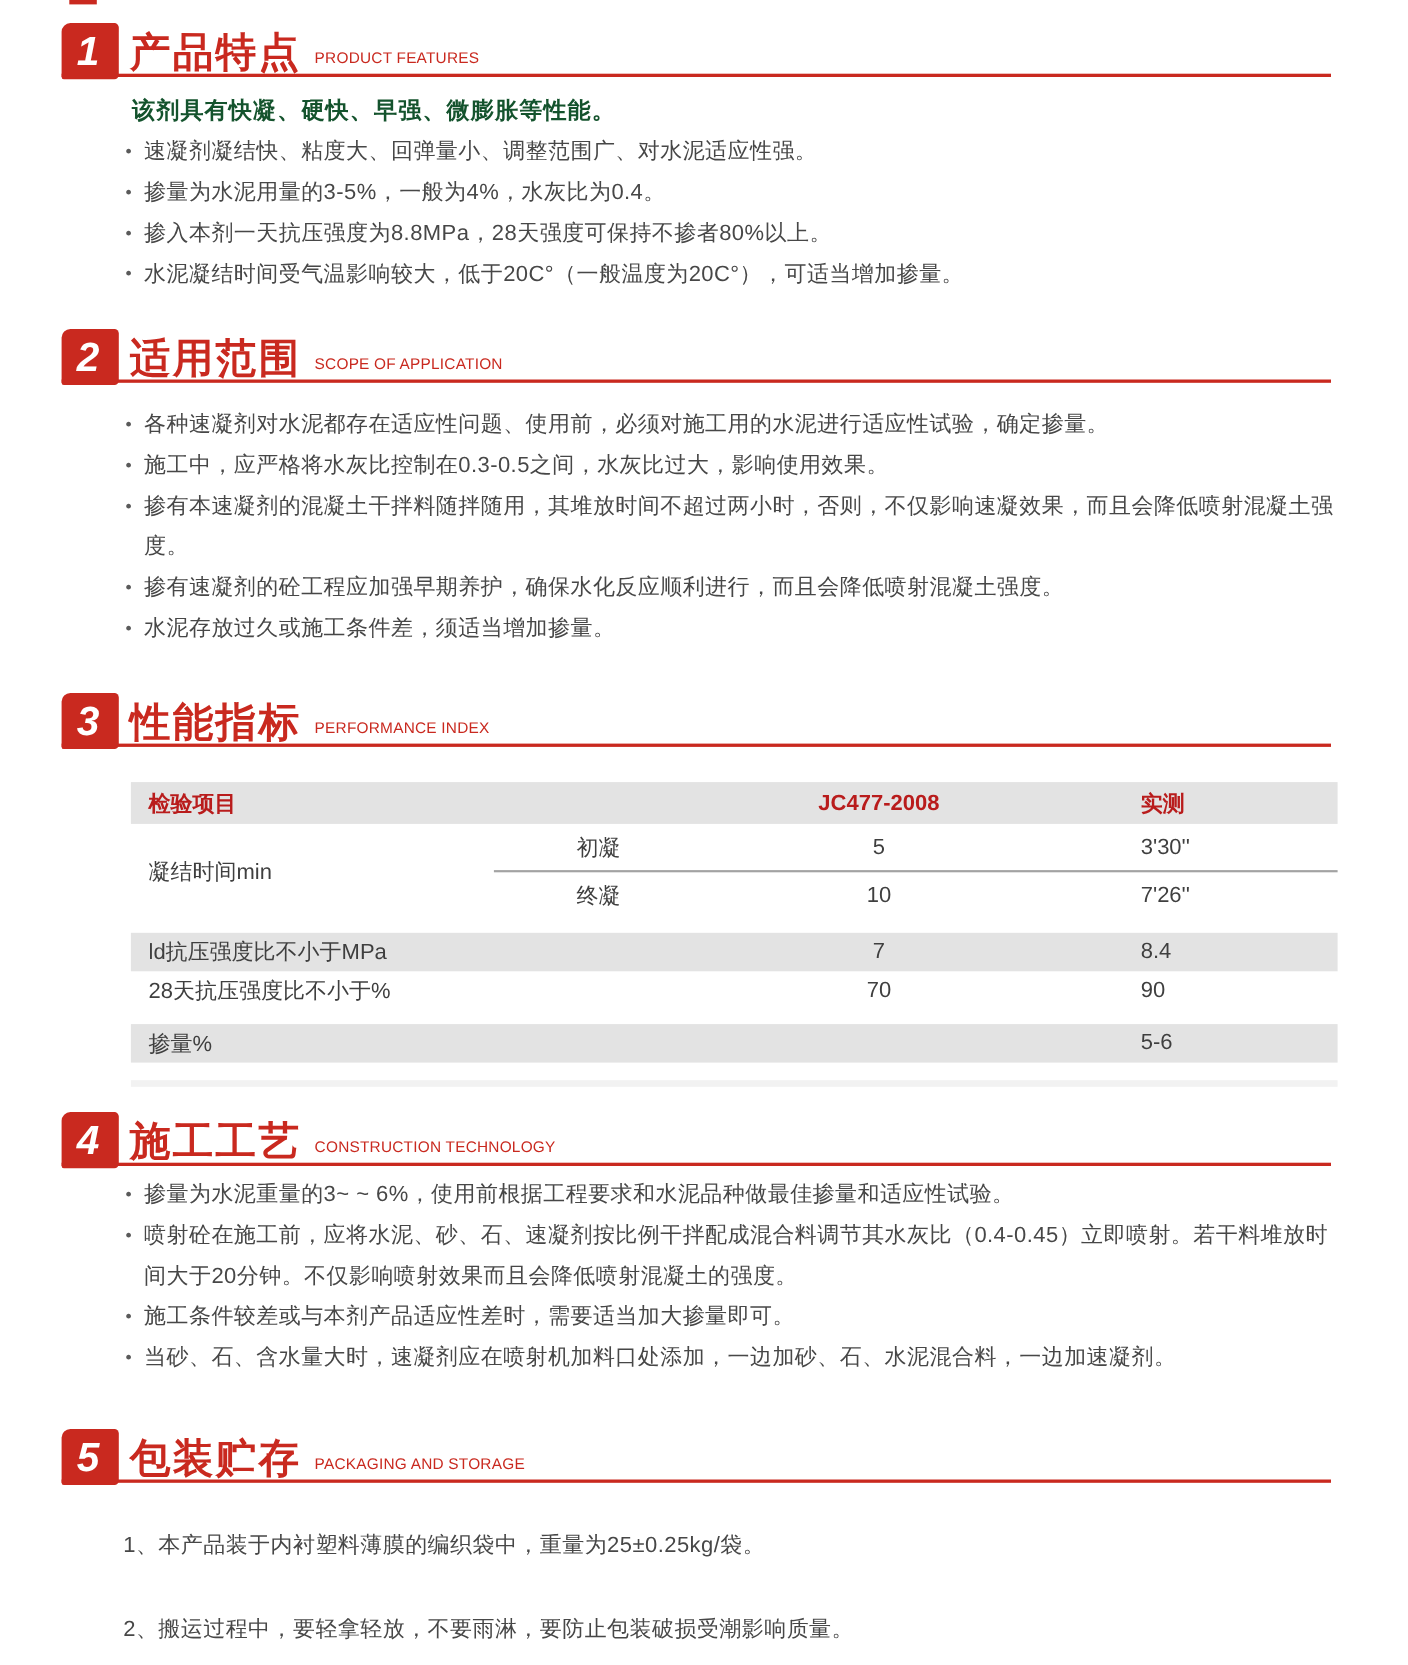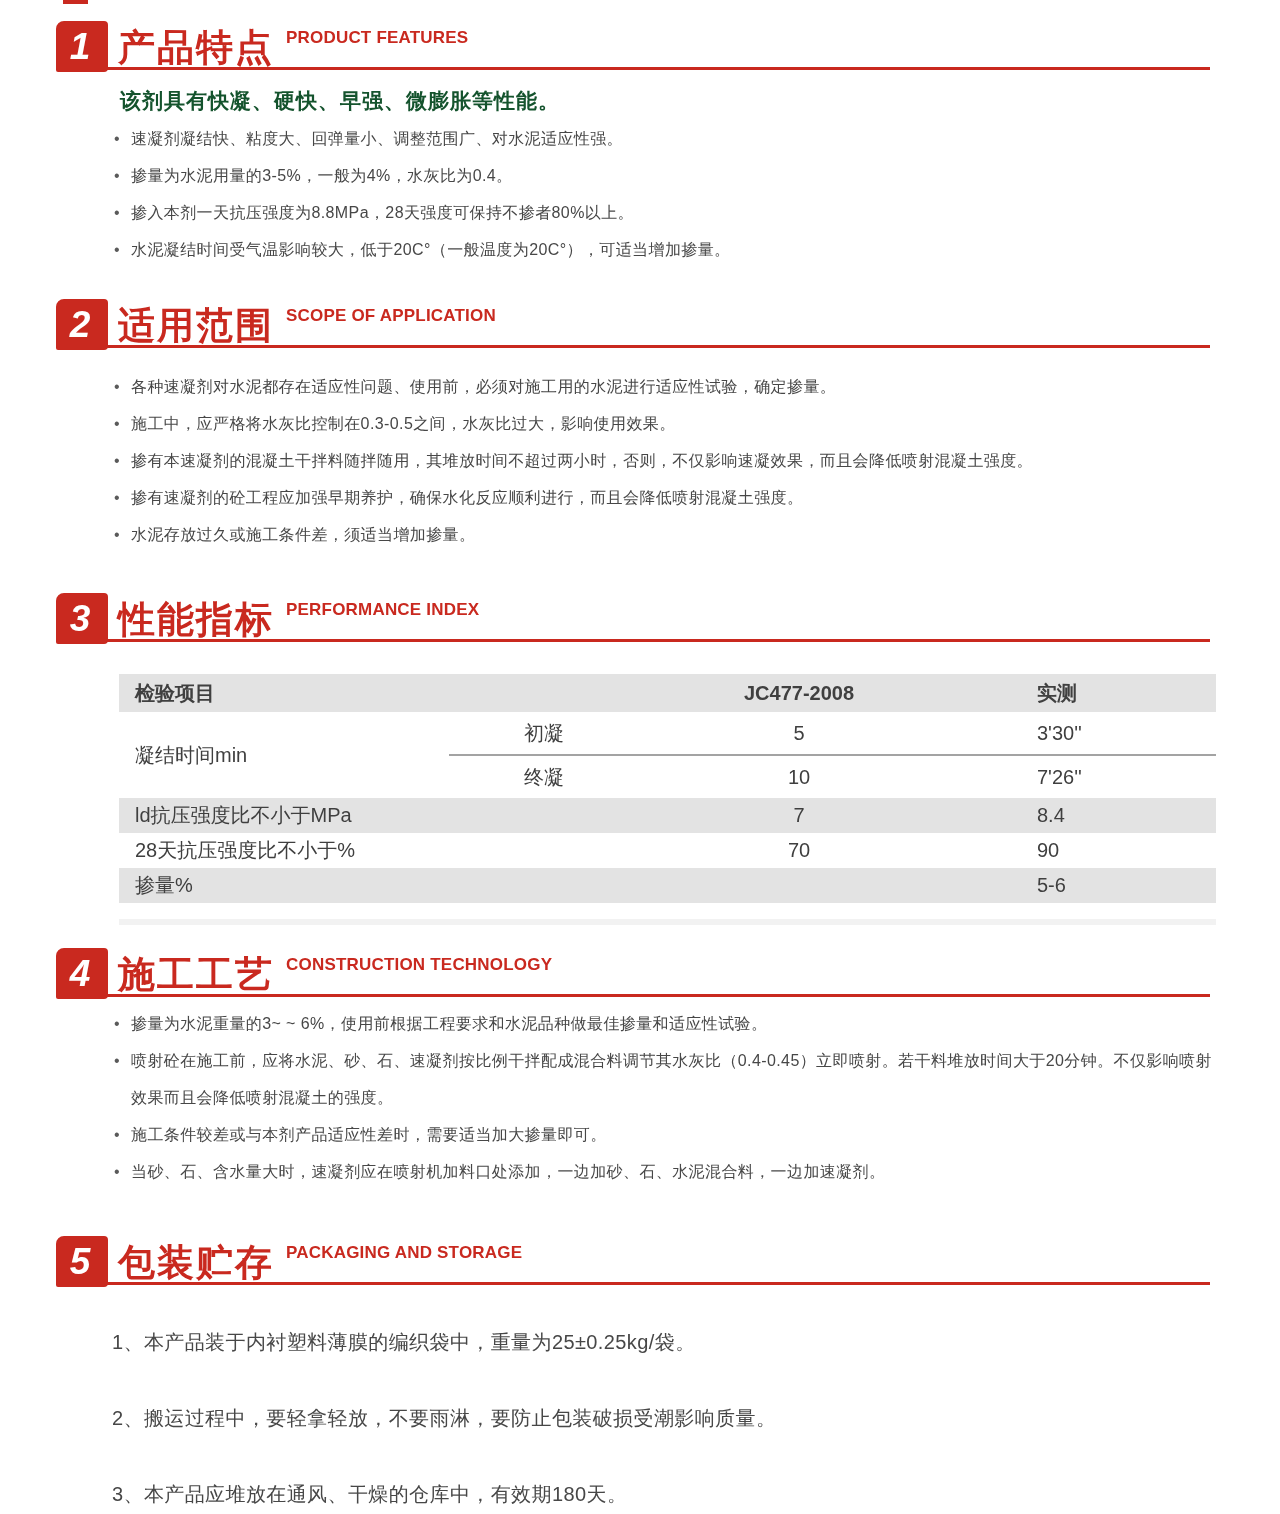--- a/index.html
+++ b/index.html
@@ -24,46 +24,46 @@
   .sec-rule{position:absolute;left:0;bottom:0;width:1154px;height:3px;background:var(--accent);}
   .sec-badge{
     position:absolute;left:0;top:-3px;width:52px;height:51px;
     background:var(--accent);border-radius:8px 4px 4px 2px;
     color:#ffffff;font-size:37px;font-weight:bold;font-style:italic;
     display:flex;align-items:center;justify-content:center;
     padding-right:4px;box-sizing:border-box;
   }
   .sec-titles{position:absolute;left:62px;bottom:4px;display:flex;align-items:flex-end;white-space:nowrap;}
   .sec-cn{font-size:37px;line-height:1;font-weight:800;color:var(--accent);letter-spacing:2px;}
-  .sec-en{font-size:17px;font-weight:bold;color:var(--accent);margin-left:12px;padding-bottom:18px;letter-spacing:0.2px;}
+  .sec-en{font-size:14px;font-weight:normal;color:var(--accent);margin-left:12px;padding-bottom:6px;letter-spacing:0.2px;}
 
   
   .intro{margin:16px 0 0 64px;font-size:21px;font-weight:bold;color:#14532d;line-height:30px;letter-spacing:1px;}
   ul.bullets{list-style:none;margin:0;padding:0;margin-left:56px;width:1108px;box-sizing:border-box;}
-  ul.bullets li{position:relative;padding-left:19px;font-size:16px;line-height:37px;letter-spacing:0.4px;}
+  ul.bullets li{position:relative;padding-left:19px;font-size:20px;line-height:37px;letter-spacing:0.4px;}
   ul.bullets li::before{content:"\2022";position:absolute;left:2px;top:0;color:#5a5a5a;font-size:16px;}
   .numlist{margin-left:56px;width:1108px;}
   .numlist div{font-size:20px;line-height:37px;letter-spacing:0.4px;margin-top:39px;}
 
   
   .ptable{margin-left:63px;width:1097px;font-size:20px;color:#3f3f3f;}
   .t-head{display:grid;grid-template-columns:330px 190px 320px 257px;height:38px;background:var(--stripe);}
-  .t-head>div{display:flex;align-items:center;font-weight:bold;color:#404040;}
+  .t-head>div{display:flex;align-items:center;font-weight:bold;color:#b91c1c;}
   .cell-item{padding-left:16px;}
   .cell-center{justify-content:center;}
   .cell-meas{padding-left:78px;}
   .t-group{display:grid;grid-template-columns:330px 767px;}
   .g-label{display:flex;align-items:center;padding-left:16px;}
   .g-row{display:grid;grid-template-columns:190px 320px 257px;height:42px;}
   .g-row>div{display:flex;align-items:center;}
   .g-row .cell-center{justify-content:center;}
   .g-row.divided{border-top:2px solid #a3a3a3;}
   .t-row{display:grid;grid-template-columns:330px 190px 320px 257px;height:35px;}
   .t-row>div{display:flex;align-items:center;}
-  .t-row.gray{background:var(--stripe);}
+  .t-row.gray{background:var(--stripe);margin-top:13px;}
   .t-bottom-strip{margin-left:63px;margin-top:16px;width:1097px;height:6px;background:#f2f2f2;}
 
   
   .sec1 .intro{margin-bottom:4px;}
   .sec2{margin-top:34px;}
   .sec2 ul.bullets{margin-top:20px;}
   .sec3{margin-top:43px;}
   .sec3 .ptable{margin-top:32px;}
   .sec4{margin-top:26px;}
   .sec4 ul.bullets{margin-top:8px;}

